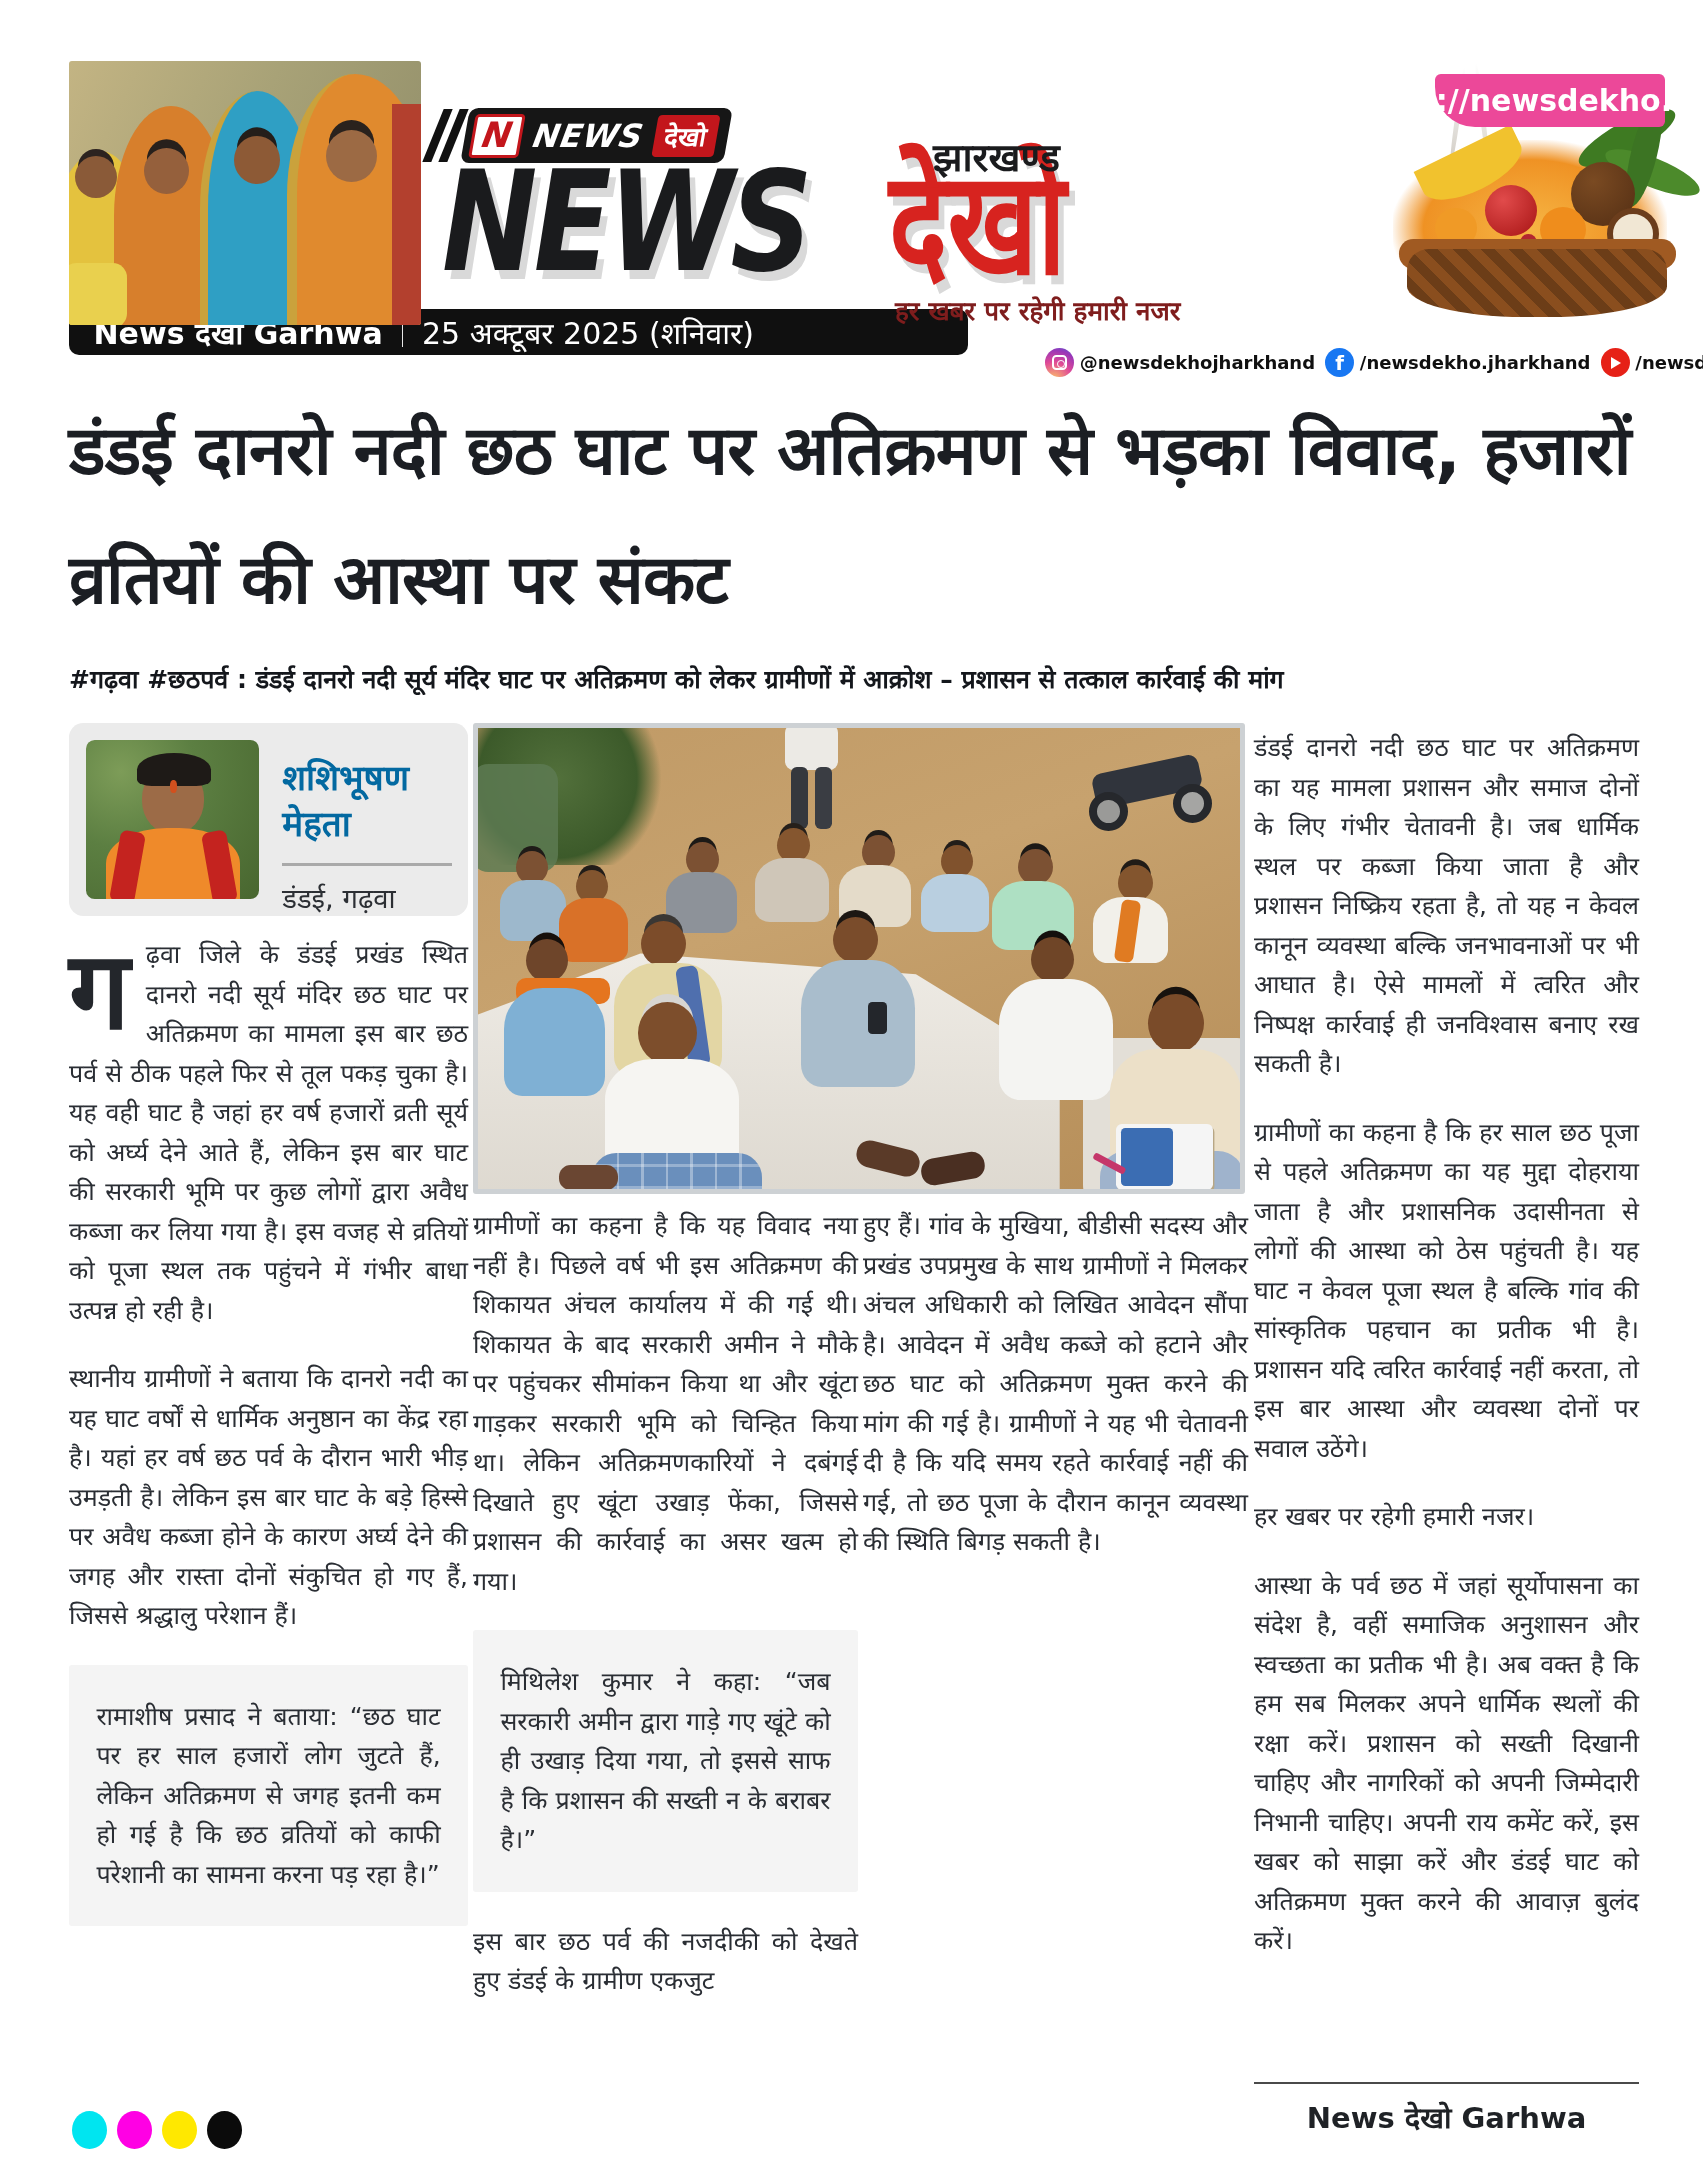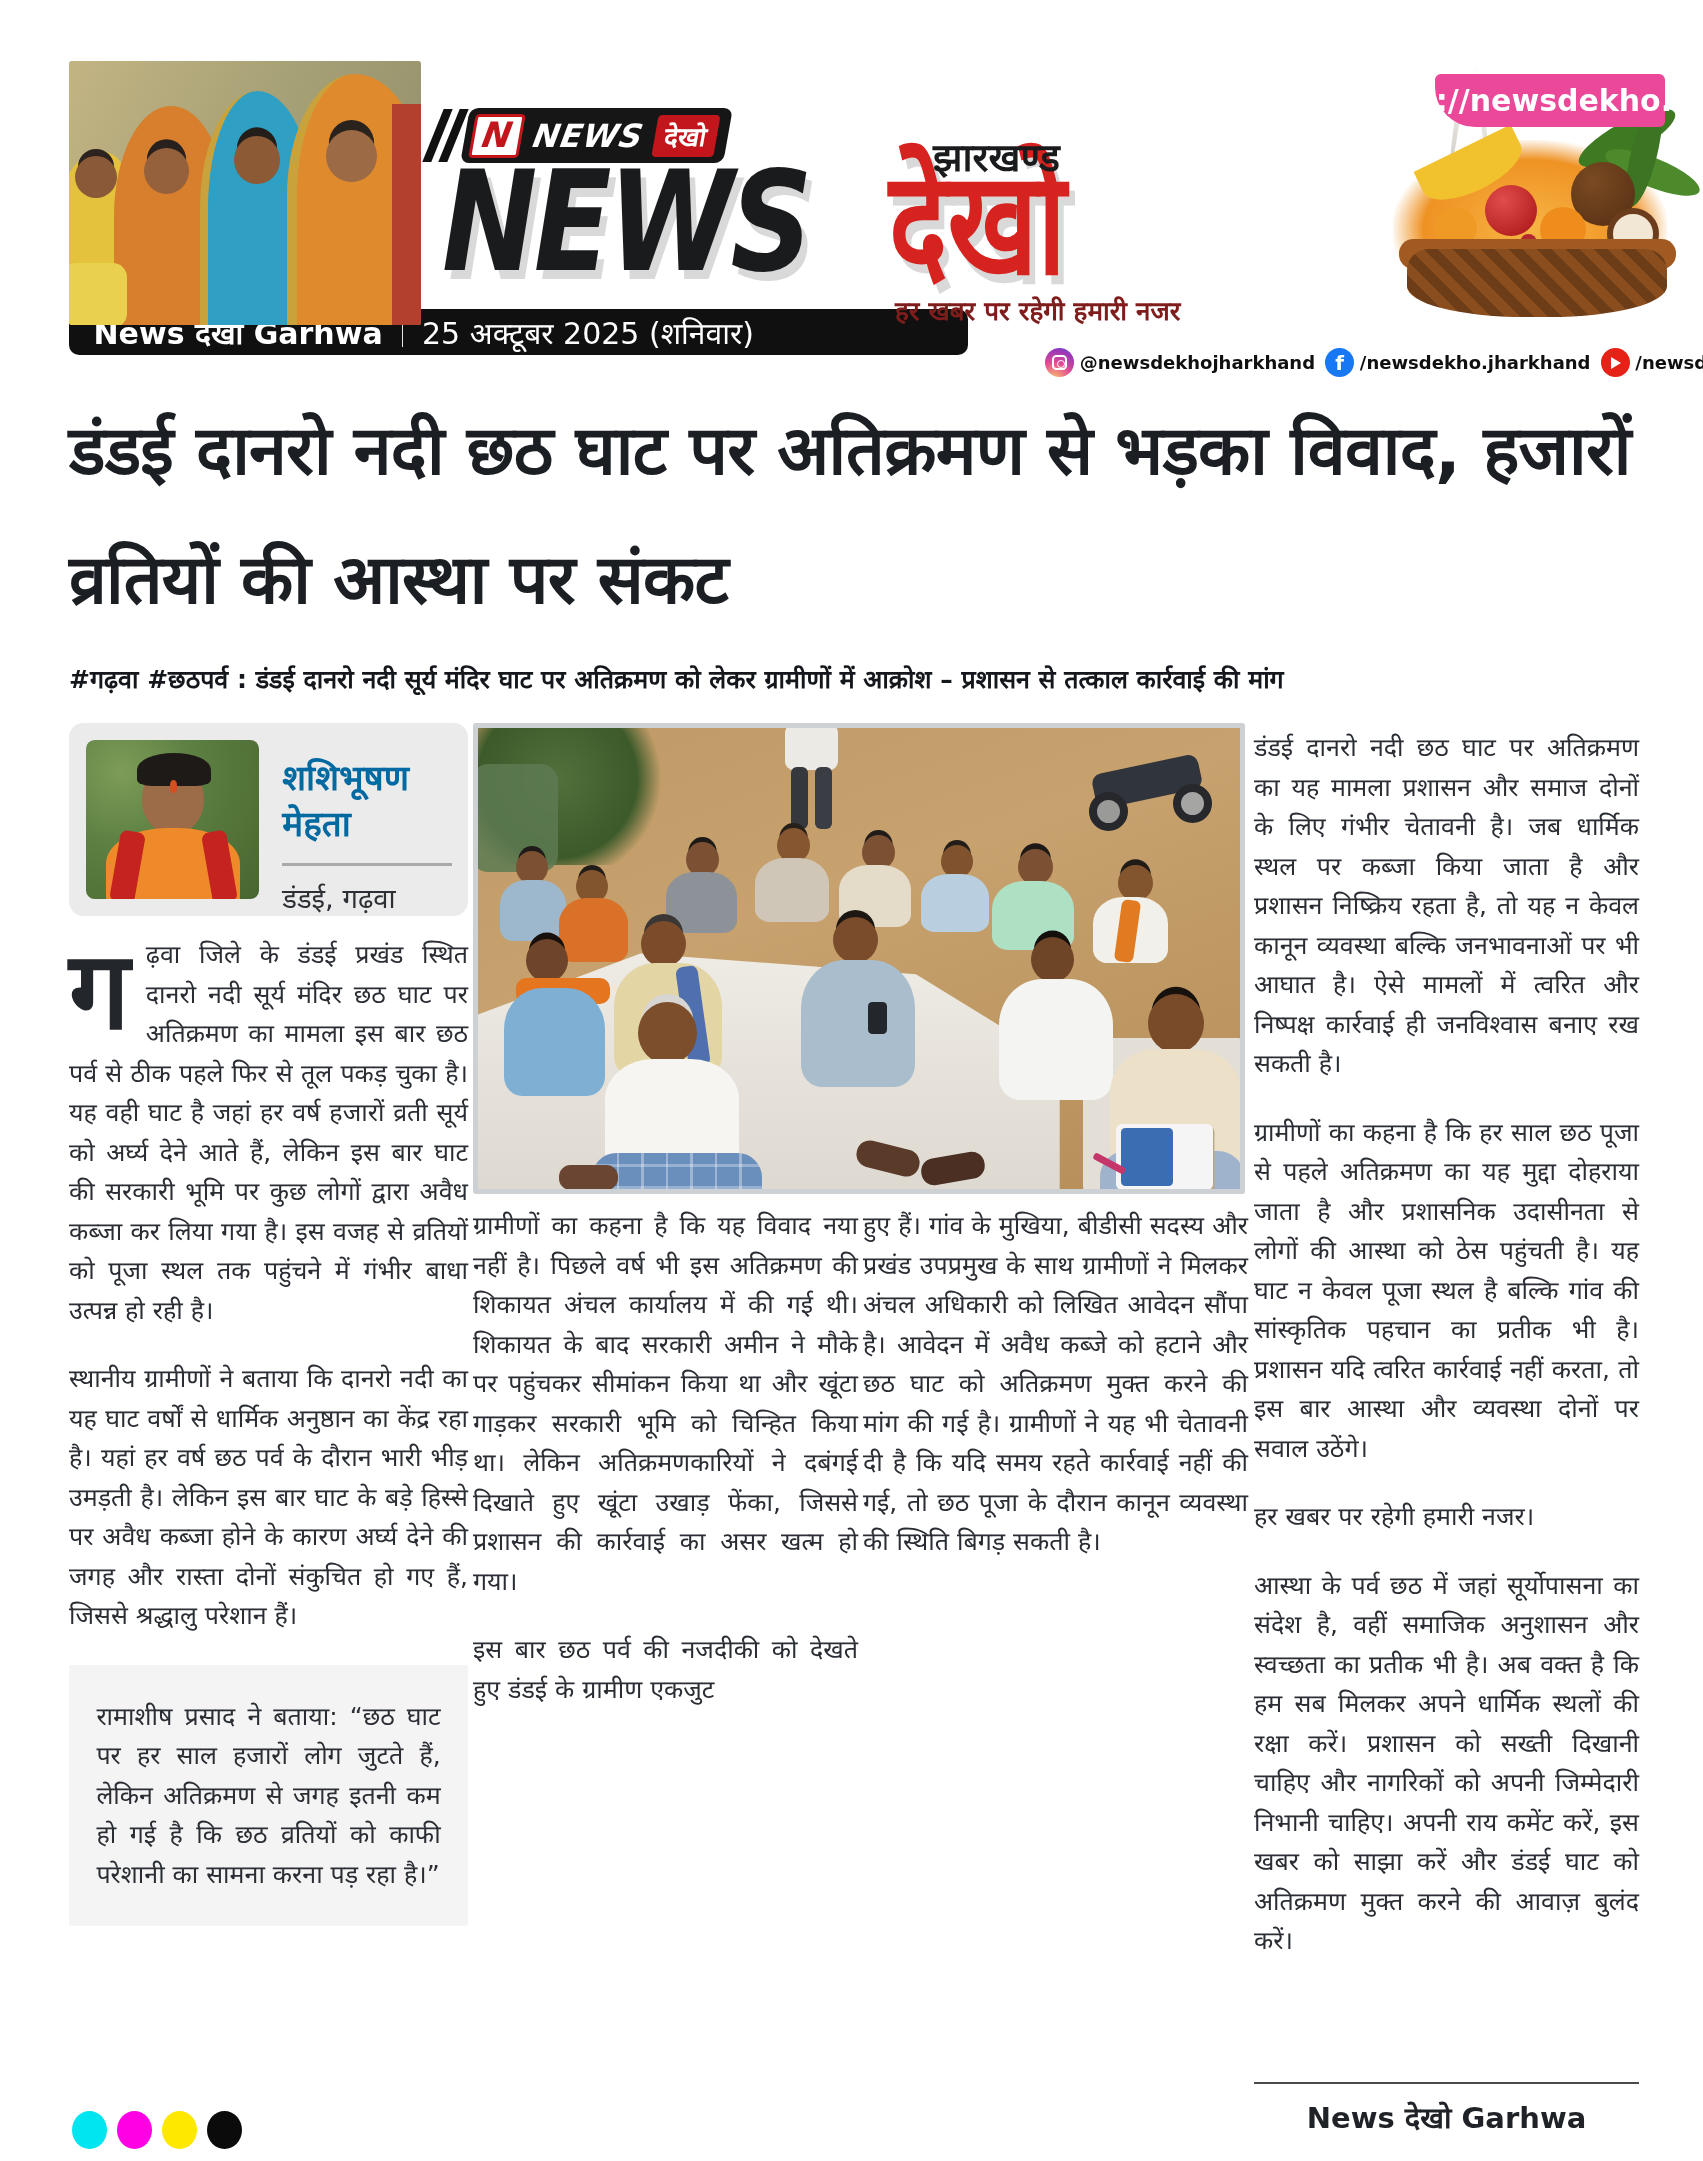--- a/index.html
+++ b/index.html
@@ -239,20 +239,23 @@
   <div class="col col1">
     <p><span class="dropcap">ग</span><span>ढ़वा जिले के डंडई प्रखंड स्थित दानरो नदी सूर्य मंदिर छठ घाट पर अतिक्रमण का मामला इस बार छठ पर्व से ठीक पहले फिर से तूल पकड़ चुका है। यह वही घाट है जहां हर वर्ष हजारों व्रती सूर्य को अर्घ्य देने आते हैं, लेकिन इस बार घाट की सरकारी भूमि पर कुछ लोगों द्वारा अवैध कब्जा कर लिया गया है। इस वजह से व्रतियों को पूजा स्थल तक पहुंचने में गंभीर बाधा उत्पन्न हो रही है।</span></p>
     <p>स्थानीय ग्रामीणों ने बताया कि दानरो नदी का यह घाट वर्षों से धार्मिक अनुष्ठान का केंद्र रहा है। यहां हर वर्ष छठ पर्व के दौरान भारी भीड़ उमड़ती है। लेकिन इस बार घाट के बड़े हिस्से पर अवैध कब्जा होने के कारण अर्घ्य देने की जगह और रास्ता दोनों संकुचित हो गए हैं, जिससे श्रद्धालु परेशान हैं।</p>
     <div class="quote-box">
       <p>रामाशीष प्रसाद ने बताया: “छठ घाट पर हर साल हजारों लोग जुटते हैं, लेकिन अतिक्रमण से जगह इतनी कम हो गई है कि छठ व्रतियों को काफी परेशानी का सामना करना पड़ रहा है।”</p>
     </div>
   </div>
 
   <div class="col col2">
     <p>ग्रामीणों का कहना है कि यह विवाद नया नहीं है। पिछले वर्ष भी इस अतिक्रमण की शिकायत अंचल कार्यालय में की गई थी। शिकायत के बाद सरकारी अमीन ने मौके पर पहुंचकर सीमांकन किया था और खूंटा गाड़कर सरकारी भूमि को चिन्हित किया था। लेकिन अतिक्रमणकारियों ने दबंगई दिखाते हुए खूंटा उखाड़ फेंका, जिससे प्रशासन की कार्रवाई का असर खत्म हो गया।</p>
+    <div class="quote-box">
+      <p>मिथिलेश कुमार ने कहा: “जब सरकारी अमीन द्वारा गाड़े गए खूंटे को ही उखाड़ दिया गया, तो इससे साफ है कि प्रशासन की सख्ती न के बराबर है।”</p>
+    </div>
     <p>इस बार छठ पर्व की नजदीकी को देखते हुए डंडई के ग्रामीण एकजुट</p>
   </div>
 
   <div class="col col3">
     <p>हुए हैं। गांव के मुखिया, बीडीसी सदस्य और प्रखंड उपप्रमुख के साथ ग्रामीणों ने मिलकर अंचल अधिकारी को लिखित आवेदन सौंपा है। आवेदन में अवैध कब्जे को हटाने और छठ घाट को अतिक्रमण मुक्त करने की मांग की गई है। ग्रामीणों ने यह भी चेतावनी दी है कि यदि समय रहते कार्रवाई नहीं की गई, तो छठ पूजा के दौरान कानून व्यवस्था की स्थिति बिगड़ सकती है।</p>
   </div>
 
   <div class="col col4">
     <p>डंडई दानरो नदी छठ घाट पर अतिक्रमण का यह मामला प्रशासन और समाज दोनों के लिए गंभीर चेतावनी है। जब धार्मिक स्थल पर कब्जा किया जाता है और प्रशासन निष्क्रिय रहता है, तो यह न केवल कानून व्यवस्था बल्कि जनभावनाओं पर भी आघात है। ऐसे मामलों में त्वरित और निष्पक्ष कार्रवाई ही जनविश्वास बनाए रख सकती है।</p>
     <p>ग्रामीणों का कहना है कि हर साल छठ पूजा से पहले अतिक्रमण का यह मुद्दा दोहराया जाता है और प्रशासनिक उदासीनता से लोगों की आस्था को ठेस पहुंचती है। यह घाट न केवल पूजा स्थल है बल्कि गांव की सांस्कृतिक पहचान का प्रतीक भी है। प्रशासन यदि त्वरित कार्रवाई नहीं करता, तो इस बार आस्था और व्यवस्था दोनों पर सवाल उठेंगे।</p>

